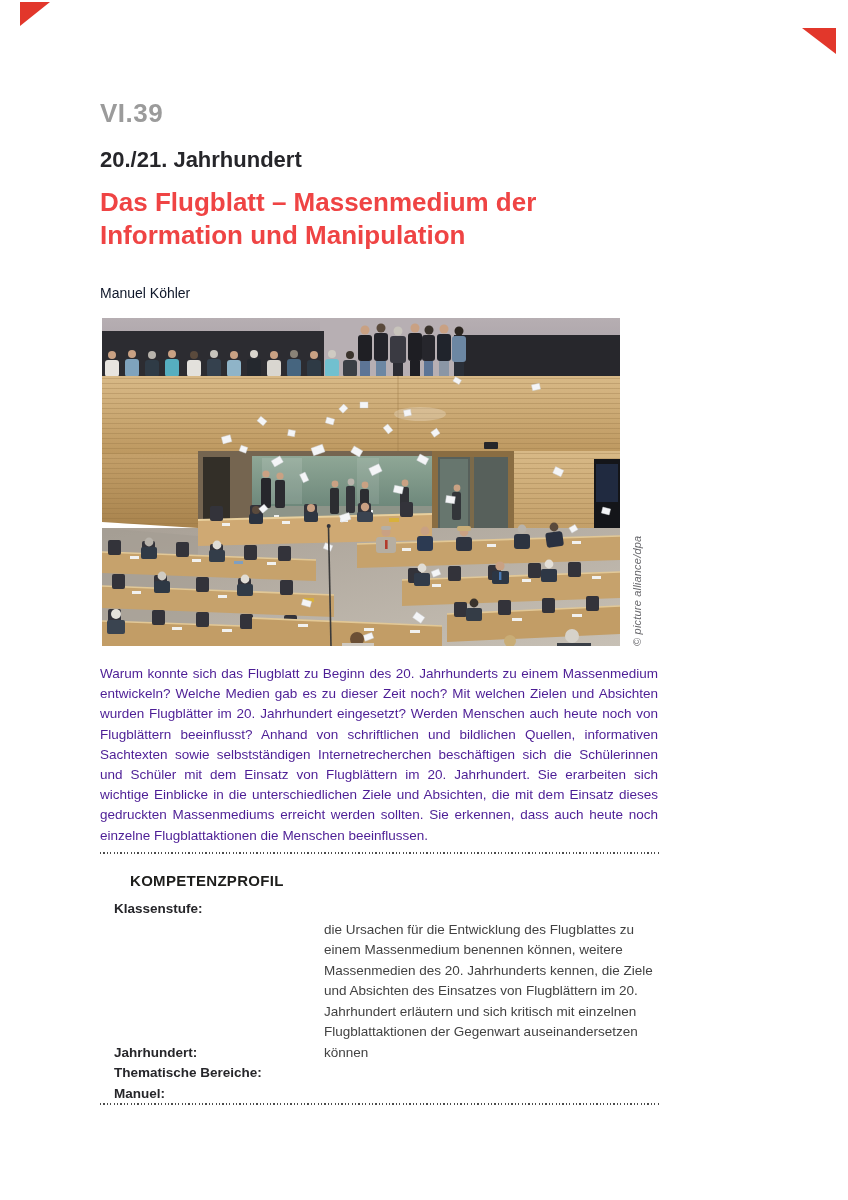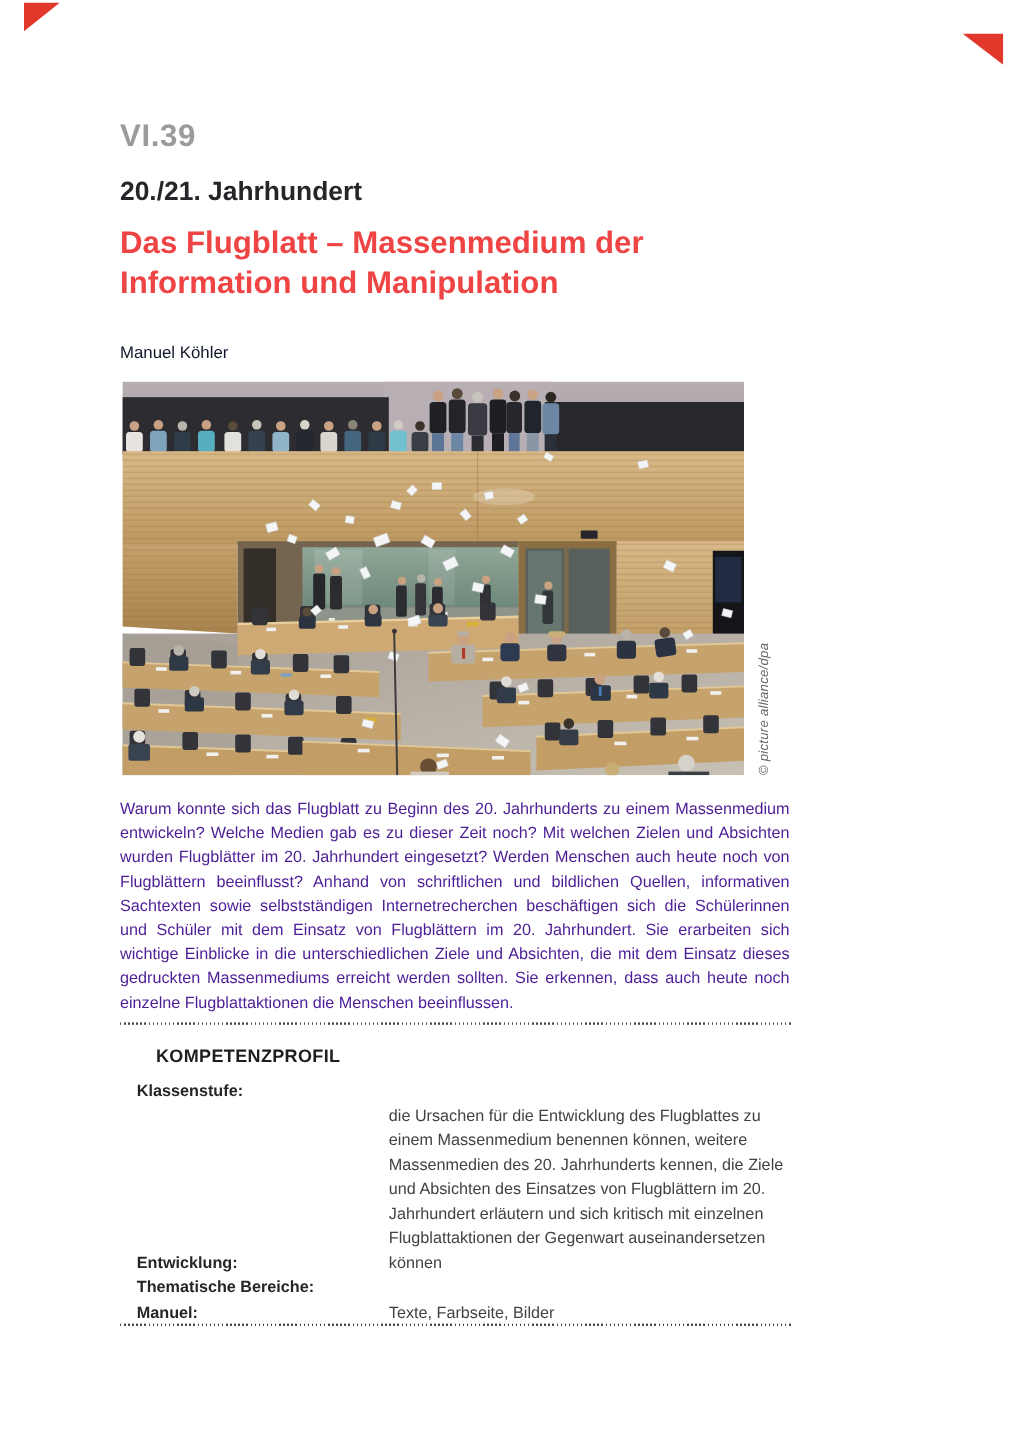--- a/index.html
+++ b/index.html
@@ -352,27 +352,26 @@
   <p class="intro" style="margin:0">Warum konnte sich das Flugblatt zu Beginn des 20. Jahrhunderts zu einem Massenmedium entwi­ckeln? Welche Medien gab es zu dieser Zeit noch? Mit welchen Zielen und Absichten wurden Flugblät­ter im 20. Jahrhundert eingesetzt? Werden Menschen auch heute noch von Flugblättern beeinflusst? Anhand von schriftlichen und bildlichen Quellen, informativen Sachtexten sowie selbstständigen Internetrecherchen beschäftigen sich die Schülerinnen und Schüler mit dem Einsatz von Flugblät­tern im 20. Jahrhundert. Sie erarbeiten sich wichtige Einblicke in die unterschiedlichen Ziele und Absichten, die mit dem Einsatz dieses gedruckten Massenmediums erreicht werden sollten. Sie er­kennen, dass auch heute noch einzelne Flugblattaktionen die Menschen beeinflussen.</p>
 
   <div class="dotted rule-top"></div>
 
   <div class="competence-heading">KOMPETENZPROFIL</div>
   <div class="profile-table">
     <div class="profile-row">
       <div class="lbl">Klassenstufe:</div>
     </div>
     <div class="profile-row">
-      <div class="lbl">Entwicklung:</div>
+      <div class="lbl">Jahrhundert:</div>
       <div class="val">die Ursachen für die Entwicklung des Flugblattes zu einem Mas­senmedium benennen können, weitere Massenmedien des 20. Jahrhunderts kennen, die Ziele und Absichten des Einsatzes von Flugblättern im 20. Jahrhundert erläutern und sich kritisch mit ein­zelnen Flugblattaktionen der Gegenwart auseinandersetzen können</div>
     </div>
     <div class="profile-row">
       <div class="lbl">Thematische Bereiche:</div>
     </div>
     <div class="profile-row">
       <div class="lbl">Manuel:</div>
-      <div class="val">Texte, Farbseite, Bilder</div>
     </div>
   </div>
 
   <div class="dotted rule-bottom"></div>
 
 </div>
 
 </body></html>

